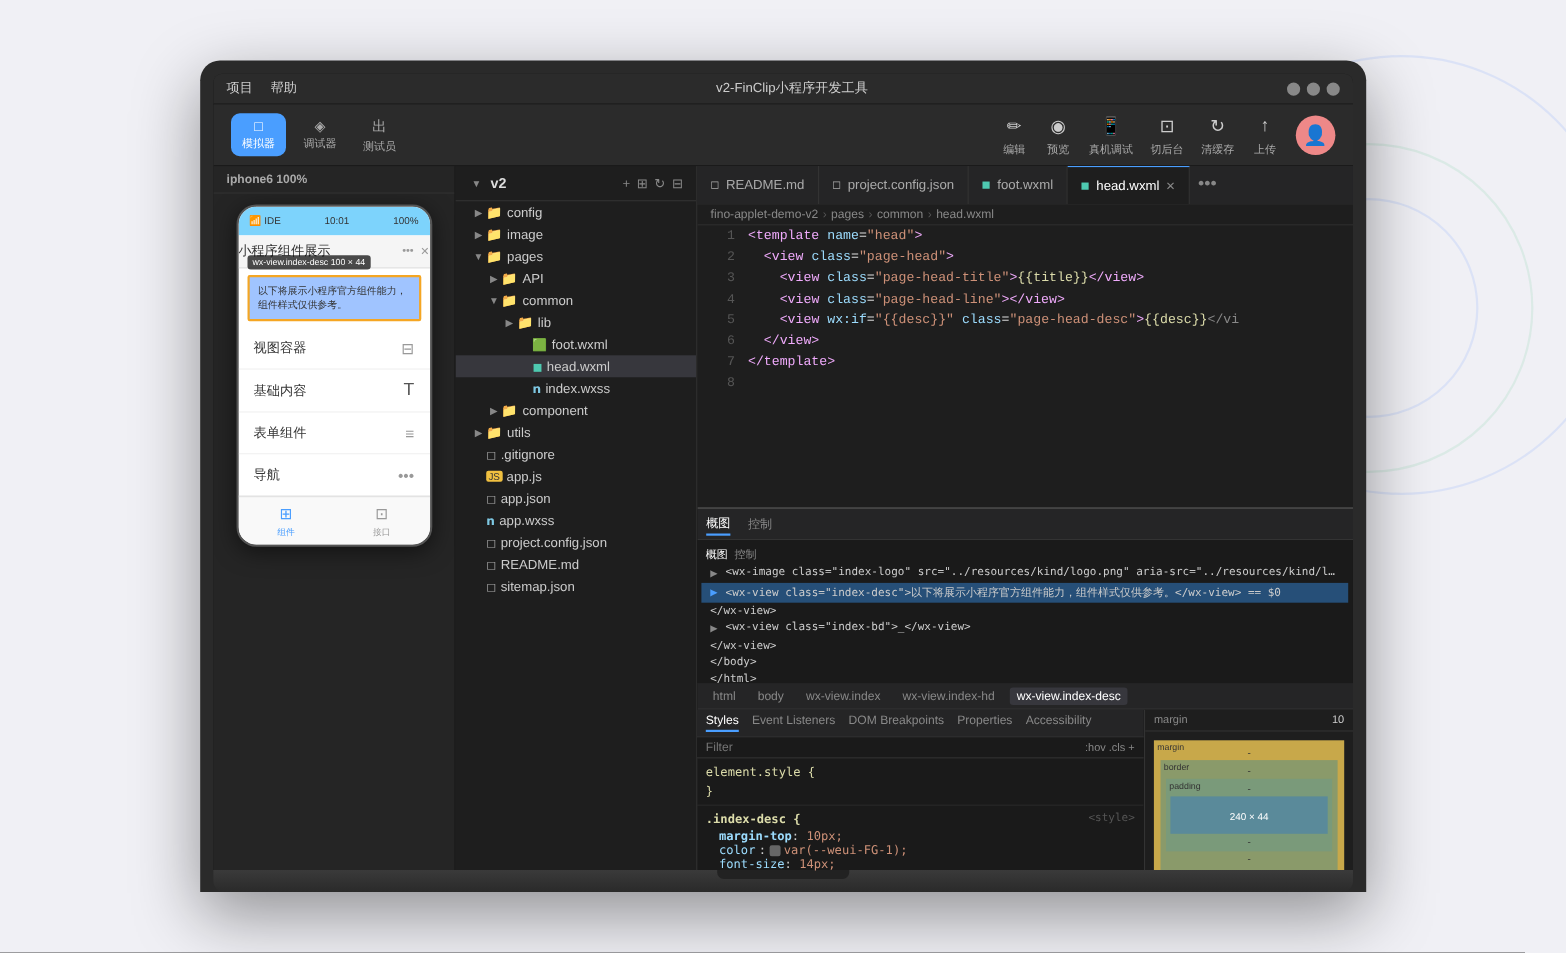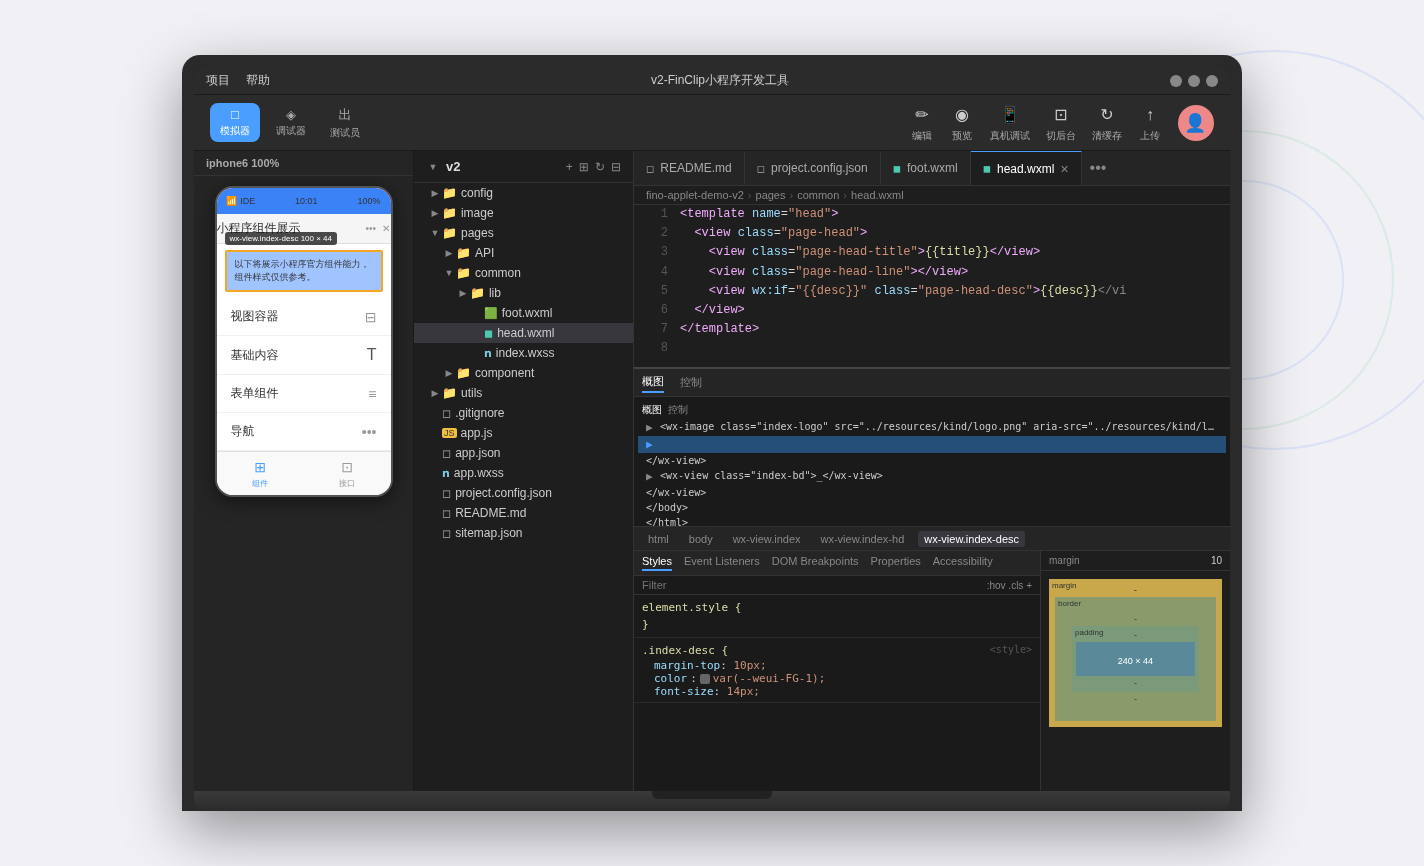--- a/index.html
+++ b/index.html
@@ -184,21 +184,21 @@
     }
     .phone-frame {
       width: 178px;
       background: #fff;
       border-radius: 18px;
       border: 2px solid #555;
       overflow: hidden;
       box-shadow: 0 4px 20px rgba(0,0,0,0.5);
     }
     .phone-status-bar {
-      background: #3b82f6;
+      background: #7dd3fc;
       height: 26px;
       display: flex;
       align-items: center;
       padding: 12px 10px;
       font-size: 9px;
       color: #333;
       justify-content: space-between;
     }
     .phone-title-bar {
       background: #f5f5f5;
@@ -461,21 +461,21 @@
       flex: 1;
       overflow-y: auto;
       font-family: 'Consolas', 'Courier New', monospace;
       font-size: 12px;
       line-height: 1.6;
       background: #1e1e1e;
       min-height: 0;
     }
 
     .lower-devtools {
-      height: 424px;
+      height: 330px;
       background: #1a1a1a;
       border-top: 2px solid #444;
       display: flex;
       flex-direction: column;
       flex-shrink: 0;
       overflow: hidden;
     }
 
     .lower-top {
       height: 130px;
@@ -856,20 +856,21 @@
           <div class="lower-top" style="font-family:Consolas,monospace;font-size:11px;padding:4px;color:#ccc;background:#1a1a1a;">
             <div style="padding:2px 4px;color:#888;font-size:10px;">
               <span style="color:#fff;">概图</span> <span>控制</span>
             </div>
             <div style="padding:2px 8px;display:flex;align-items:flex-start;">
               <span style="width:14px;flex-shrink:0;color:#888;">▶</span>
               <span style="color:#ccc;white-space:nowrap;overflow:hidden;text-overflow:ellipsis;font-size:10px;">&lt;wx-image class="index-logo" src="../resources/kind/logo.png" aria-src="../resources/kind/logo.png"&gt;_&lt;/wx-image&gt;</span>
             </div>
             <div style="padding:2px 8px;display:flex;align-items:flex-start;background:#264f78;">
               <span style="width:14px;flex-shrink:0;color:#4a9eff;">▶</span>
+              <span style="color:#ccc;white-space:nowrap;overflow:hidden;text-overflow:ellipsis;font-size:10px;">&lt;wx-view class="index-desc"&gt;以下将展示小程序官方组件能力，组件样式仅供参考。&lt;/wx-view&gt; == $0</span>
             </div>
             <div style="padding:2px 8px;font-size:10px;">
               <span style="color:#ccc;">&lt;/wx-view&gt;</span>
             </div>
             <div style="padding:2px 8px;display:flex;align-items:flex-start;">
               <span style="width:14px;flex-shrink:0;color:#888;">▶</span>
               <span style="color:#ccc;font-size:10px;">&lt;wx-view class="index-bd"&gt;_&lt;/wx-view&gt;</span>
             </div>
             <div style="padding:2px 8px;font-size:10px;">
               <span style="color:#ccc;">&lt;/wx-view&gt;</span>
@@ -913,25 +914,25 @@
                   <div style="font-size:11px;font-family:Consolas,monospace;padding:2px 8px;">
                     <span style="color:#dcdcaa;">element.style {</span>
                   </div>
                   <div style="font-size:11px;font-family:Consolas,monospace;padding:2px 8px;">
                     <span style="color:#dcdcaa;">}</span>
                   </div>
                 </div>
 
                 <div class="style-block">
                   <div style="font-size:11px;font-family:Consolas,monospace;padding:2px 8px;display:flex;justify-content:space-between;">
-                    <span style="color:#dcdcaa;">.index-desc {</span>
+                    <span style="color:#dcdcaa;font-weight:bold;">.index-desc {</span>
                     <span style="color:#555;font-size:10px;">&lt;style&gt;</span>
                   </div>
                   <div style="font-size:11px;font-family:Consolas,monospace;padding:0 20px;">
-                    <span style="color:#9cdcfe;">margin-top</span><span style="color:#ccc;">: </span><span style="color:#ce9178;">10px;</span>
+                    <span style="color:#9cdcfe;font-weight:bold;">margin-top</span><span style="color:#ccc;">: </span><span style="color:#ce9178;">10px;</span>
                   </div>
                   <div style="font-size:11px;font-family:Consolas,monospace;padding:0 20px;display:flex;align-items:center;gap:3px;">
                     <span style="color:#9cdcfe;">color</span>
                       <span style="color:#ccc;">: </span>
                     <span style="display:inline-block;width:10px;height:10px;background:#666;border-radius:2px;"></span>
                     <span style="color:#ce9178;">var(--weui-FG-1);</span>
                   </div>
                   <div style="font-size:11px;font-family:Consolas,monospace;padding:0 20px;">
                     <span style="color:#9cdcfe;">font-size</span><span style="color:#ccc;">: </span><span style="color:#ce9178;">14px;</span>
                   </div>
@@ -950,21 +951,21 @@
               <div style="padding:8px;display:flex;flex-direction:column;align-items:stretch;gap:0;">
 
                 <div style="background:#c8a84a;padding:6px;position:relative;">
                   <div style="position:absolute;top:2px;left:3px;font-size:8px;color:#333;">margin</div>
                   <div style="display:flex;justify-content:space-between;margin-bottom:2px;">
                     <span></span>
                     <span style="font-size:9px;color:#333;">-</span>
                     <span></span>
                   </div>
 
-                  <div style="background:#8a9a6a;padding:17px;position:relative;">
+                  <div style="background:#8a9a6a;padding:5px;position:relative;">
                     <div style="position:absolute;top:2px;left:3px;font-size:8px;color:#333;">border</div>
                     <div style="display:flex;justify-content:center;margin-bottom:2px;">
                       <span style="font-size:9px;color:#333;">-</span>
                     </div>
 
                     <div style="background:#7a9a7a;padding:4px;position:relative;">
                       <div style="position:absolute;top:2px;left:3px;font-size:8px;color:#333;">padding</div>
                       <div style="display:flex;justify-content:center;margin-bottom:2px;">
                         <span style="font-size:9px;color:#333;">-</span>
                       </div>

